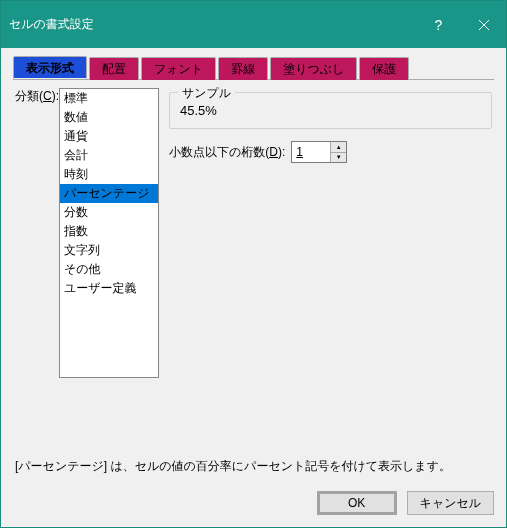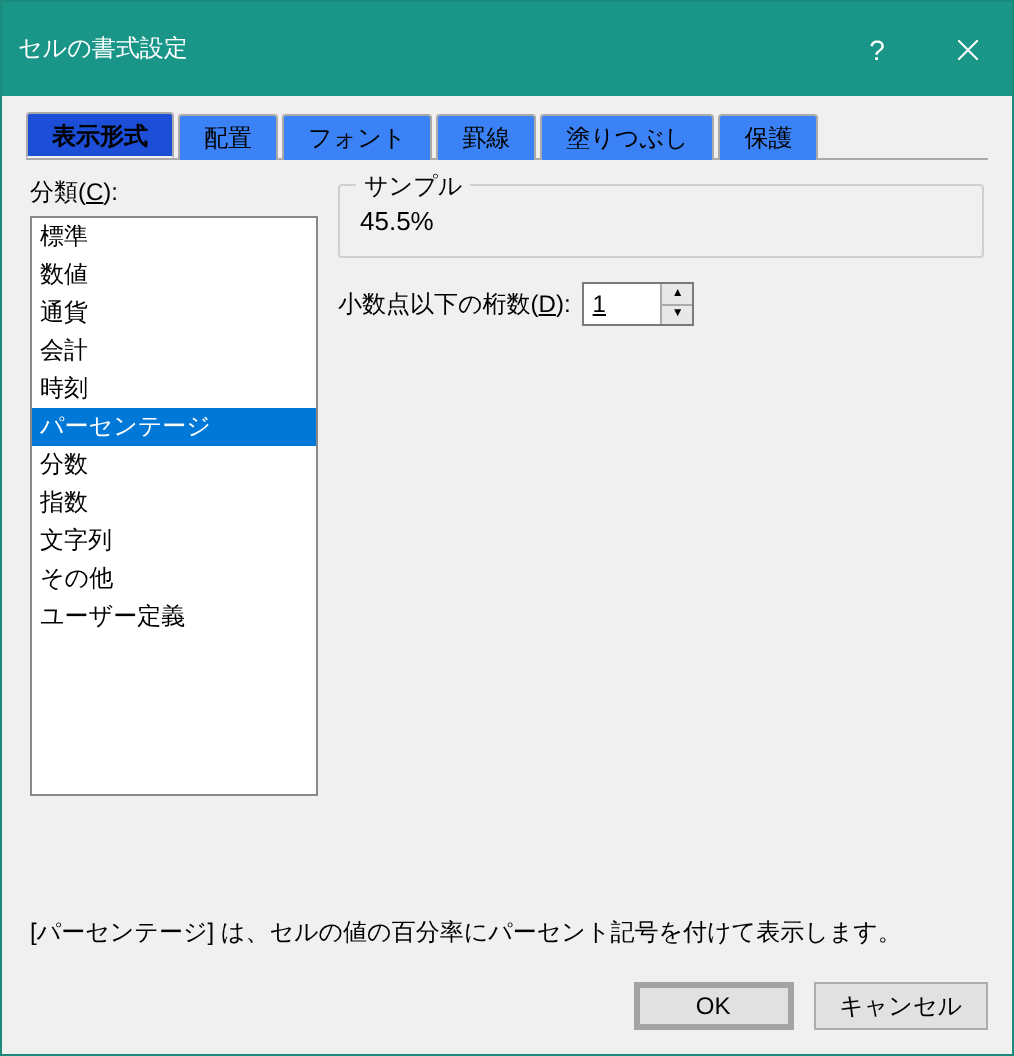--- a/index.html
+++ b/index.html
@@ -43,21 +43,21 @@
   .tabs {
     display: flex;
     border-bottom: 1px solid #aaa;
     gap: 0;
     height: 24px;
   }
   .tab {
     padding: 3px 12px 2px;
     border: 1px solid #aaa;
     border-bottom: none;
-    background: #3b82f6;
+    background: #be185d;
     font-size: 12px;
     cursor: default;
     margin-right: 2px;
     position: relative;
     top: 1px;
     border-radius: 2px 2px 0 0;
   }
   .tab.active {
     background: #1d4ed8;
     border-bottom: 1px solid #f0f0f0;
@@ -74,21 +74,21 @@
     flex-direction: column;
   }
   .row-top {
     display: flex;
     gap: 10px;
     flex: 1;
   }
   .col-left {
     width: 144px;
     display: flex;
-    flex-direction: column;
+    flex-direction: row;
   }
   .col-right {
     flex: 1;
     display: flex;
     flex-direction: column;
   }
   .label {
     margin-bottom: 3px;
   }
   .underline { text-decoration: underline; }
@@ -104,21 +104,21 @@
     min-height: 290px;
     max-height: 290px;
   }
   .category-list .item {
     padding: 1px 4px;
     cursor: default;
     white-space: nowrap;
   }
   .category-list .item.selected {
     background: #0078d7;
-    color: #ffffff;
+    color: #000000;
   }
 
   .sample-group {
     border: 1px solid #d0d0d0;
     border-radius: 2px;
     padding: 10px 10px 10px 10px;
     margin-top: 4px;
     position: relative;
     margin-bottom: 12px;
   }

